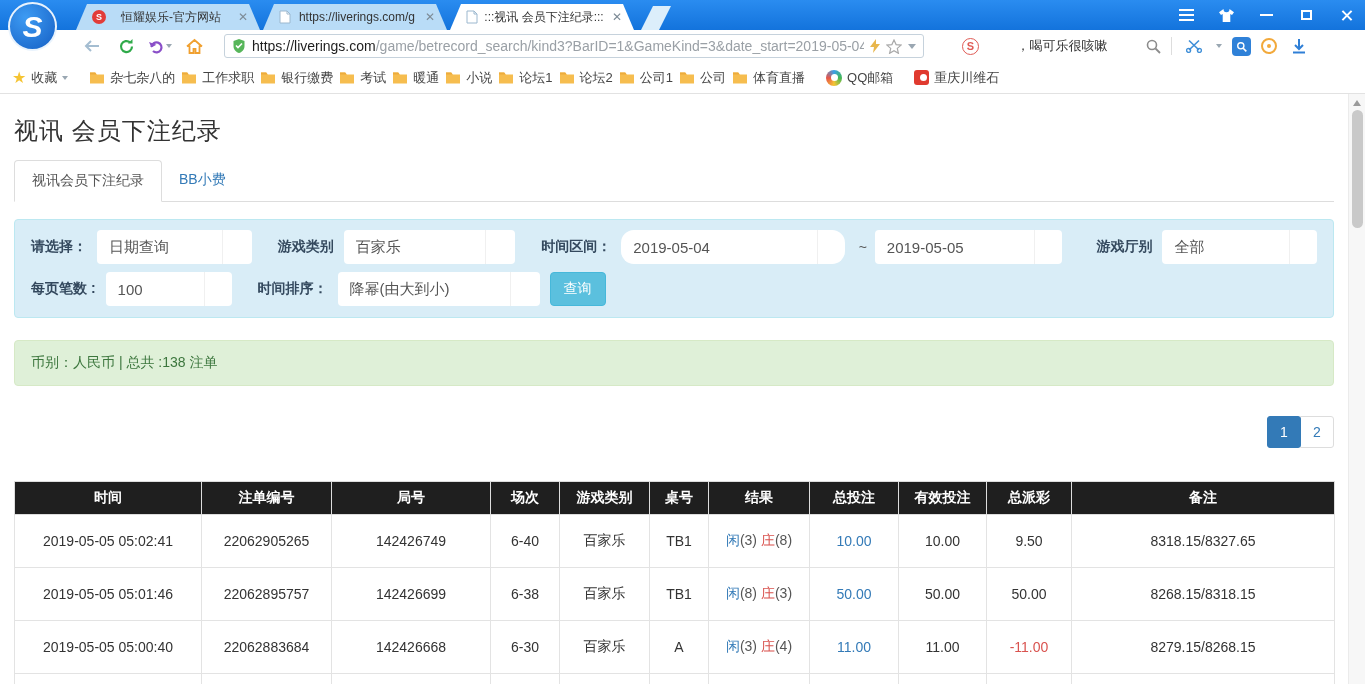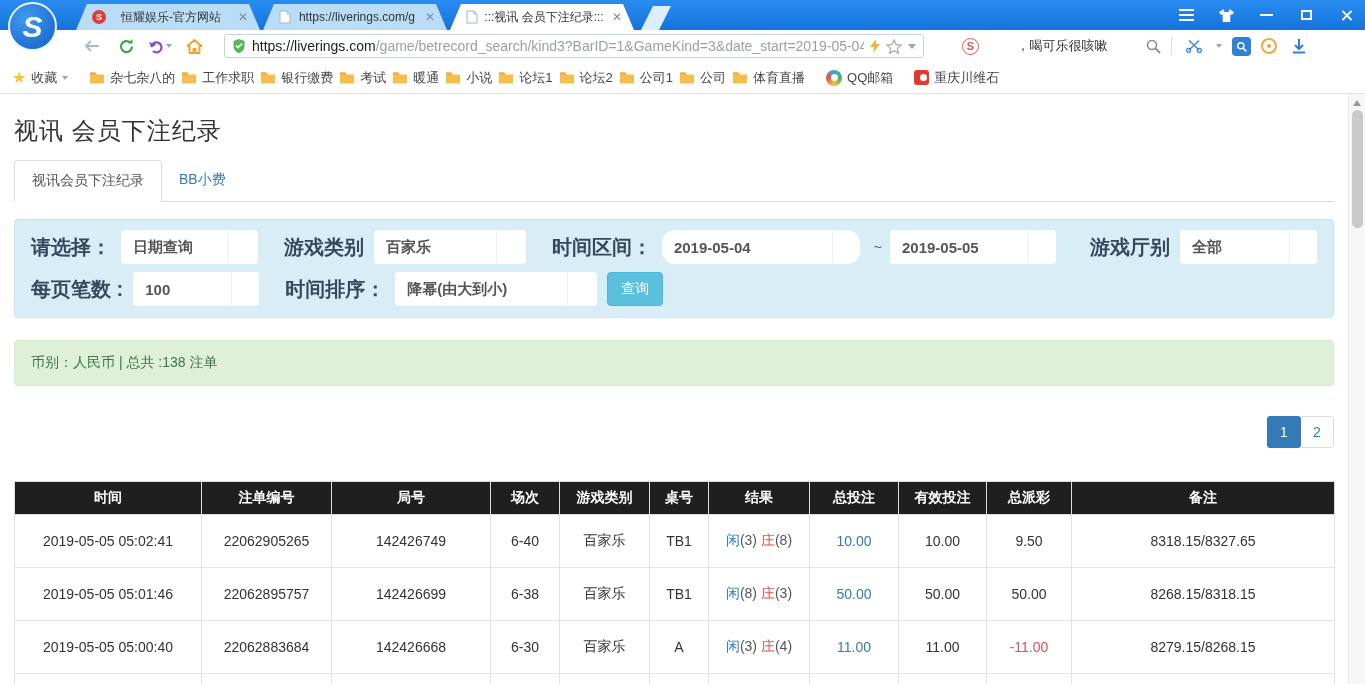--- a/index.html
+++ b/index.html
@@ -64,23 +64,23 @@
   .page-title { padding-top:21px; font-size:24px; color:#333; font-weight:500; letter-spacing:1px; }
 
   .nav-tabs { margin-top:13px; border-bottom:1px solid #ddd; display:flex; font-size:14px; }
   .nav-tab { padding:11px 17px; cursor:pointer; }
   .nav-tab.active { background:#fff; border:1px solid #ddd; border-bottom:1px solid #fff; border-radius:4px 4px 0 0; margin-bottom:-1px; color:#555; }
   .nav-tab.link { color:#337ab7; }
 
   .filter-panel { margin-top:17px; background:#d9edf7; border:1px solid #bce8f1; border-radius:4px; padding:10px 16px 11px; }
   .f-row { display:flex; align-items:center; }
   .f-row + .f-row { margin-top:8px; }
-  .f-label { font-size:20px; font-weight:bold; color:#34495e; white-space:nowrap; }
+  .f-label { font-size:14px; font-weight:bold; color:#34495e; white-space:nowrap; }
   .control { display:flex; align-items:stretch; background:#fff; border-radius:4px; height:34px; margin-left:10px; overflow:hidden; }
-  .control .val { display:flex; align-items:center; padding:0 12px; font-size:15px; color:#555; white-space:nowrap;font-weight:bold; }
+  .control .val { display:flex; align-items:center; padding:0 12px; font-size:15px; color:#555; white-space:nowrap; }
   .control .seg { border-left:1px solid #f0f0f0; }
   .tilde { color:#555; font-size:14px; margin:0 8px 0 14px; }
   .btn-query { margin-left:10px; height:34px; padding:0 13px; background:#5bc0de; border:1px solid #46b8da; border-radius:4px; color:#fff; font-size:14px; cursor:pointer; font-family:inherit; }
 
   .alert-success { margin-top:22px; background:#dff0d8; border:1px solid #d6e9c6; border-radius:4px; padding:13px 16px; color:#3c763d; font-size:14px; }
 
   .pagination { margin-top:30px; display:flex; justify-content:flex-end; }
   .page-btn { min-width:34px; height:32px; display:flex; align-items:center; justify-content:center; font-size:14px;
               background:#fff; border:1px solid #ddd; color:#337ab7; margin-left:-1px; cursor:pointer; }
   .page-btn:first-child { border-radius:3px 0 0 3px; }

